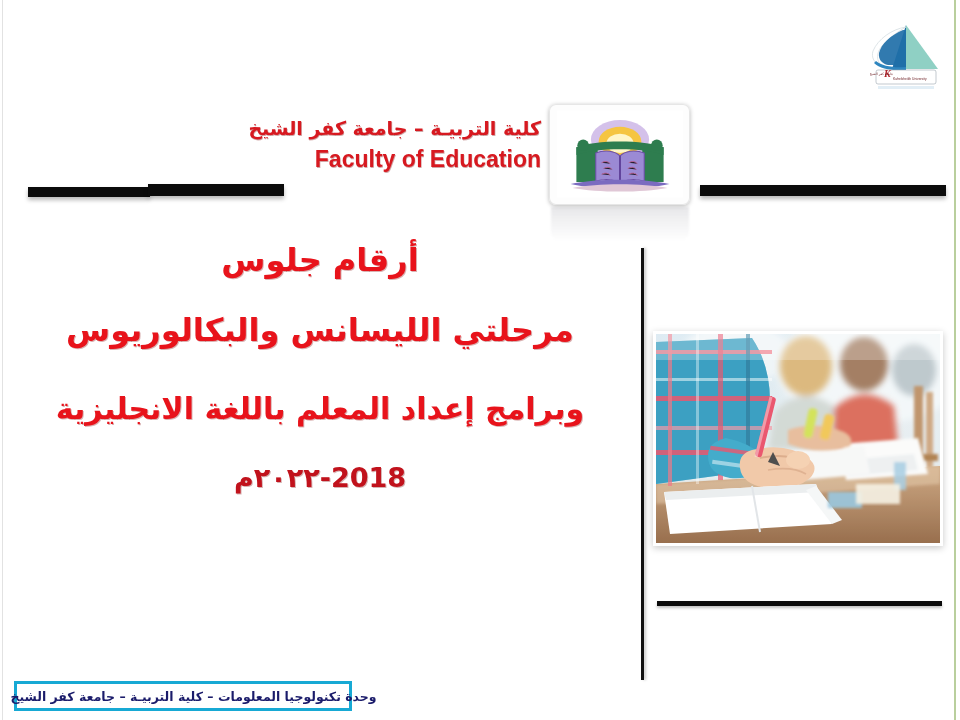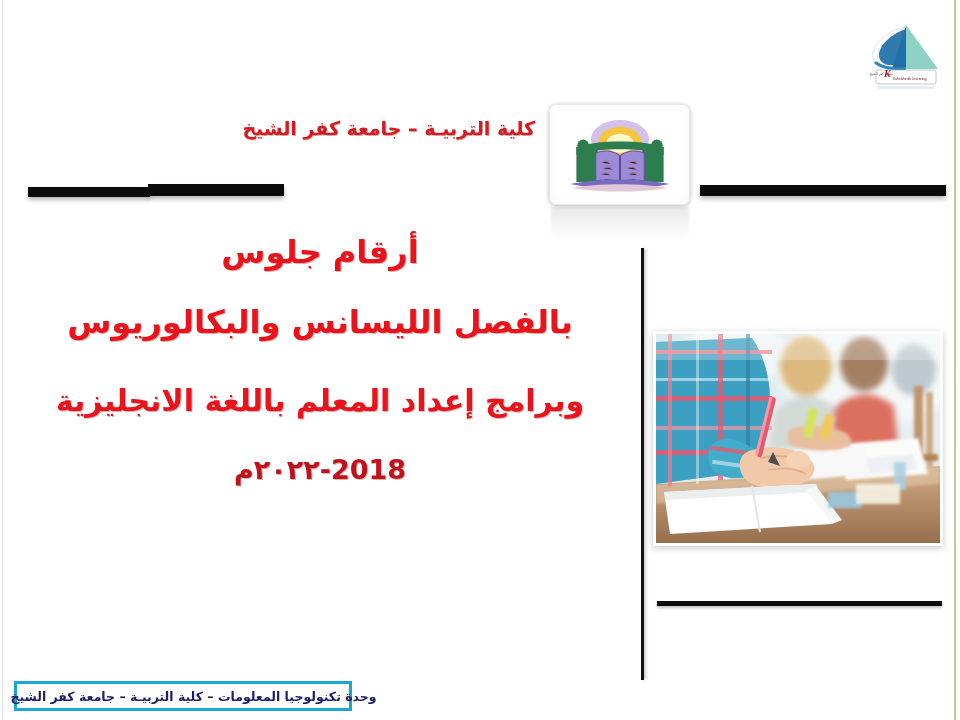--- a/index.html
+++ b/index.html
@@ -25,21 +25,21 @@
   .edge-right {
     position: absolute;
     right: 4px; top: 0;
     width: 2px; height: 100%;
     background: #b9cf9d;
   }
 
   
   .header-text {
     position: absolute;
-    left: 235px;
+    left: 241px;
     top: 118px;
     width: 300px;
     text-align: right;
     color: #d71920;
     font-weight: bold;
     line-height: 1.15;
   }
   .header-text .ar {
     font-family: "DejaVu Sans", sans-serif;
     font-size: 19px;
@@ -130,21 +130,21 @@
     width: 285px;
     height: 5px;
     background: #0b0b0b;
     box-shadow: 0 2px 3px rgba(0,0,0,0.25);
   }
 
   
   .title-block {
     position: absolute;
     left: 10px;
-    top: 236px;
+    top: 244px;
     width: 620px;
     direction: rtl;
     text-align: center;
     color: #e8131b;
     font-family: "DejaVu Sans", sans-serif;
     font-weight: bold;
   }
   .title-block .line {
     font-size: 31px;
     line-height: 1.0;
@@ -224,20 +224,21 @@
       <text x="22" y="60" font-family="Liberation Serif, serif" font-size="10" font-weight="bold" fill="#b0262d" font-style="italic">K</text>
       <text x="31" y="58.4" font-family="DejaVu Sans, sans-serif" font-size="3.3" fill="#6b1b20" direction="rtl">جامعة كفر الشيخ</text>
       <text x="31" y="63.4" font-family="Liberation Sans, sans-serif" font-size="3.3" fill="#6b1b20">Kafrelsheikh University</text>
 
       <rect x="16" y="69" width="56" height="3" fill="#cfe3f0" opacity="0.6"></rect>
     </svg>
   </div>
 
   <div class="header-text">
     <div class="ar">كلية التربيـة – جامعة كفر الشيخ</div>
+    <div class="en">Faculty of Education</div>
   </div>
 
   <div class="logo-card">
     <div>
       <svg viewBox="0 0 130 90" width="126" height="88">
         <rect x="0" y="0" width="130" height="90" fill="#ffffff"></rect>
 
         <ellipse cx="65" cy="30" rx="30" ry="20" fill="#cdb6e6" opacity="0.85"></ellipse>
         <ellipse cx="65" cy="32" rx="22" ry="15" fill="#f5c542"></ellipse>
         <ellipse cx="65" cy="34" rx="14" ry="10" fill="#fff6c9"></ellipse>
@@ -271,21 +272,21 @@
   <div class="logo-reflect"></div>
 
   <div class="bar-left"></div>
   <div class="bar-left2"></div>
   <div class="bar-right"></div>
   <div class="divider-v"></div>
   <div class="rule-br"></div>
 
   <div class="title-block">
     <div class="line l1">أرقام جلوس</div>
-    <div class="line l2">بالفصل الليسانس والبكالوريوس</div>
+    <div class="line l2">مرحلتي الليسانس والبكالوريوس</div>
     <div class="line l3">وبرامج إعداد المعلم باللغة الانجليزية</div>
     <div class="year">2018-٢٠٢٢م</div>
   </div>
 
   <div class="photo-frame">
     <svg viewBox="0 0 284 209" preserveAspectRatio="none">
       <defs>
         <linearGradient id="bgWash" x1="0" y1="0" x2="1" y2="1">
           <stop offset="0%" stop-color="#cfe3ee"></stop>
           <stop offset="55%" stop-color="#e8eff2"></stop>

